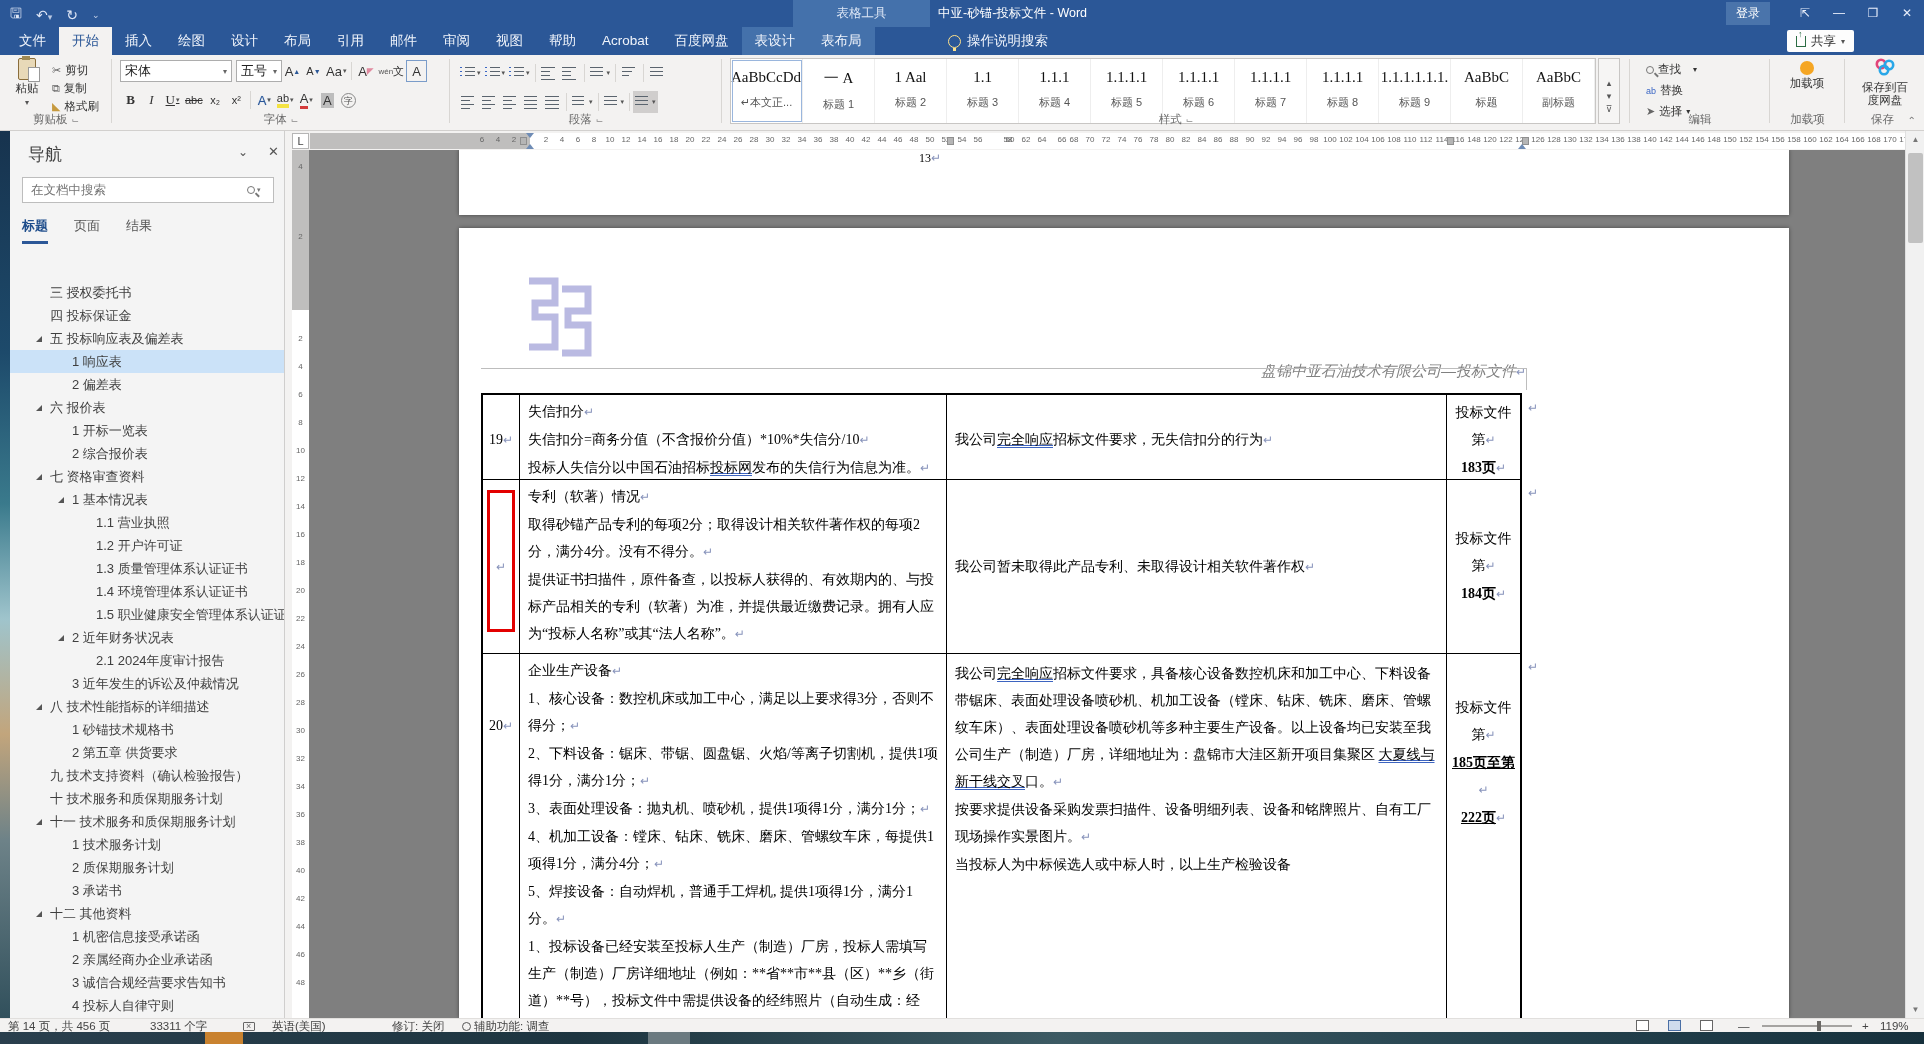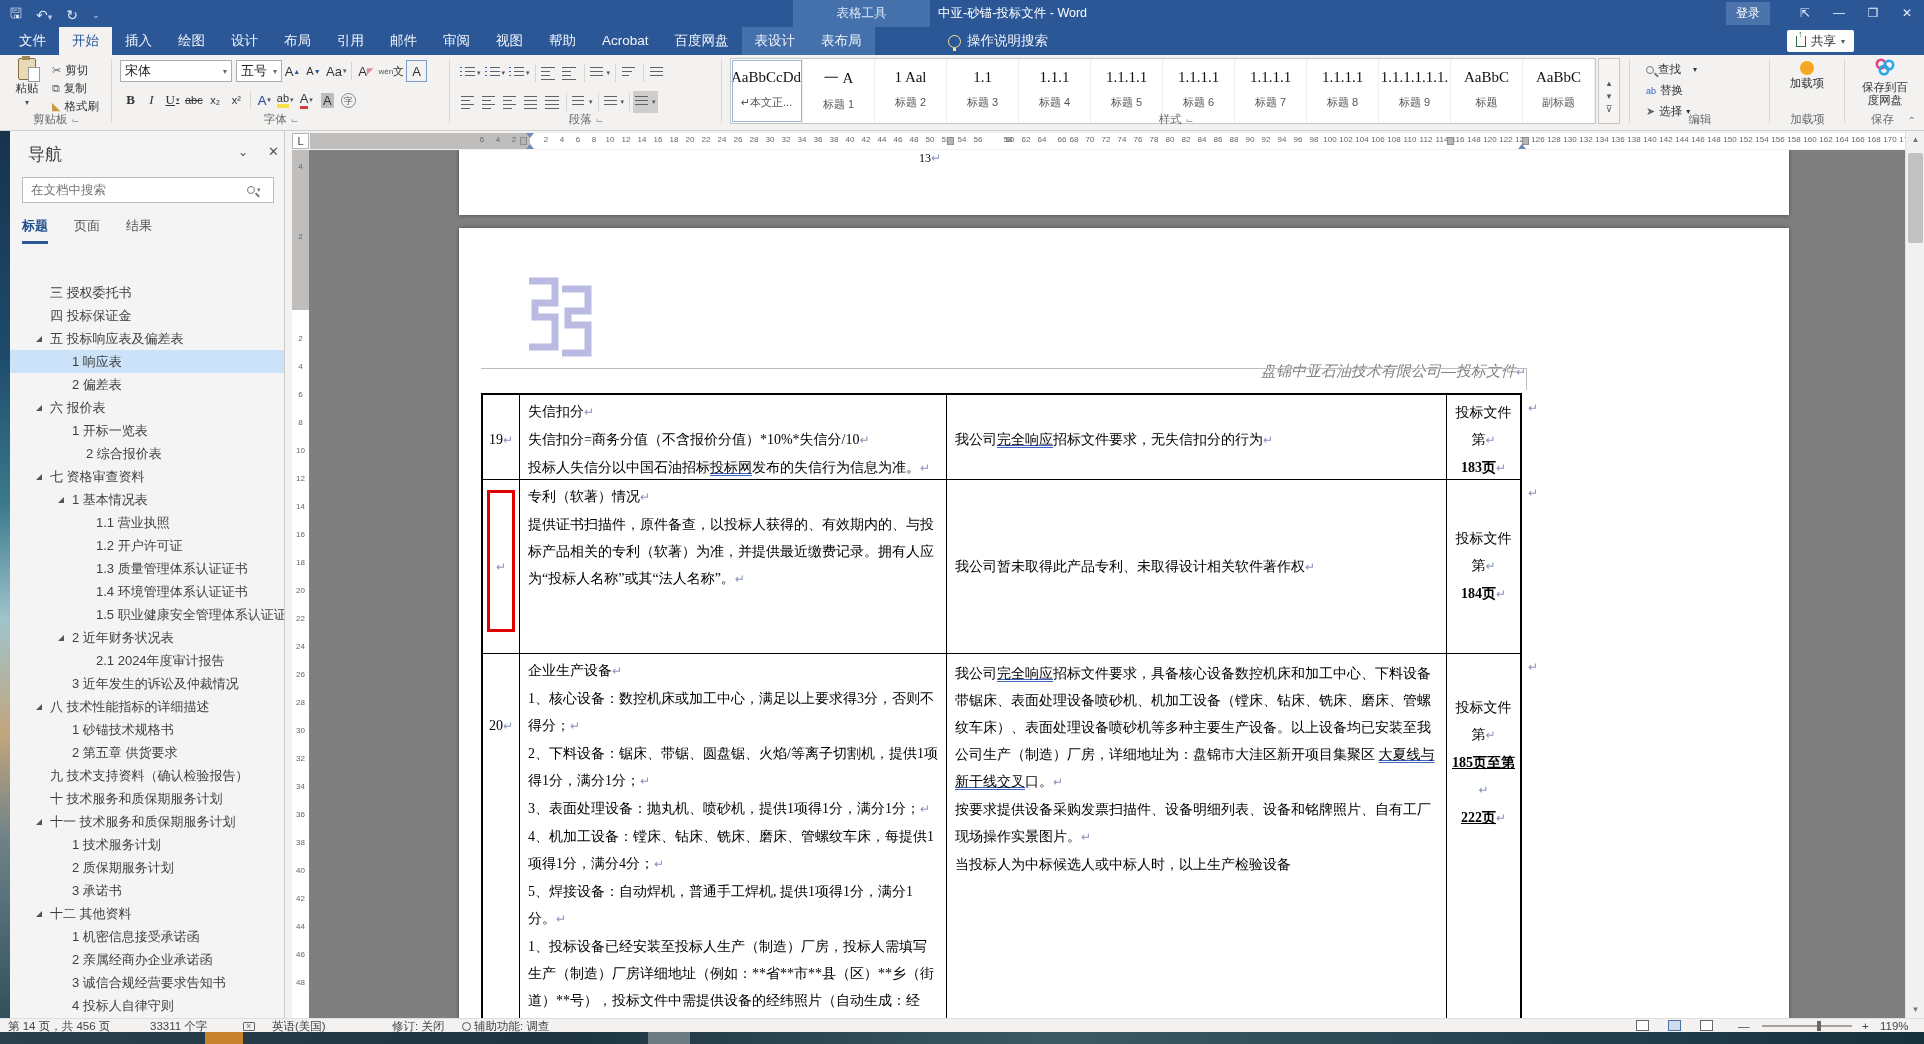--- a/index.html
+++ b/index.html
@@ -594,21 +594,21 @@
           <span class="ntext" style="left: 62px;">2 偏差表</span>
         </div>
         <div class="nitem">
           <span class="tri" style="left: 26px;"></span>
           <span class="ntext" style="left: 40px;">六 报价表</span>
         </div>
         <div class="nitem">
           <span class="ntext" style="left: 62px;">1 开标一览表</span>
         </div>
         <div class="nitem">
-          <span class="ntext" style="left: 76px;">2 综合报价表</span>
+          <span class="ntext" style="left: 62px;">2 综合报价表</span>
         </div>
         <div class="nitem">
           <span class="tri" style="left: 26px;"></span>
           <span class="ntext" style="left: 40px;">七 资格审查资料</span>
         </div>
         <div class="nitem">
           <span class="tri" style="left: 48px;"></span>
           <span class="ntext" style="left: 62px;">1 基本情况表</span>
         </div>
         <div class="nitem">
@@ -850,20 +850,21 @@
               <div style="text-align: center;"><span class="seg-b">183页</span><span class="pmark">↵</span></div>
             </div>
           </div>
           <div class="trow" style="height: 174px;">
             <div class="tcell cnum vcenter">
               <div><span class="pmark">↵</span></div>
               <div class="redbox"></div>
             </div>
             <div class="tcell">
               <div><span>专利（软著）情况</span><span class="pmark">↵</span></div>
+              <div><span>取得砂锚产品专利的每项2分；取得设计相关软件著作权的每项2分，满分4分。没有不得分。</span><span class="pmark">↵</span></div>
               <div><span>提供证书扫描件，原件备查，以投标人获得的、有效期内的、与投标产品相关的专利（软著）为准，并提供最近缴费记录。拥有人应为“投标人名称”或其“法人名称”。</span><span class="pmark">↵</span></div>
             </div>
             <div class="tcell vcenter">
               <div><span>我公司暂未取得此产品专利、未取得设计相关软件著作权</span><span class="pmark">↵</span></div>
             </div>
             <div class="tcell cref vcenter">
               <div style="text-align: center;"><span>投标文件第</span><span class="pmark">↵</span></div>
               <div style="text-align: center;"><span class="seg-b">184页</span><span class="pmark">↵</span></div>
             </div>
           </div>

